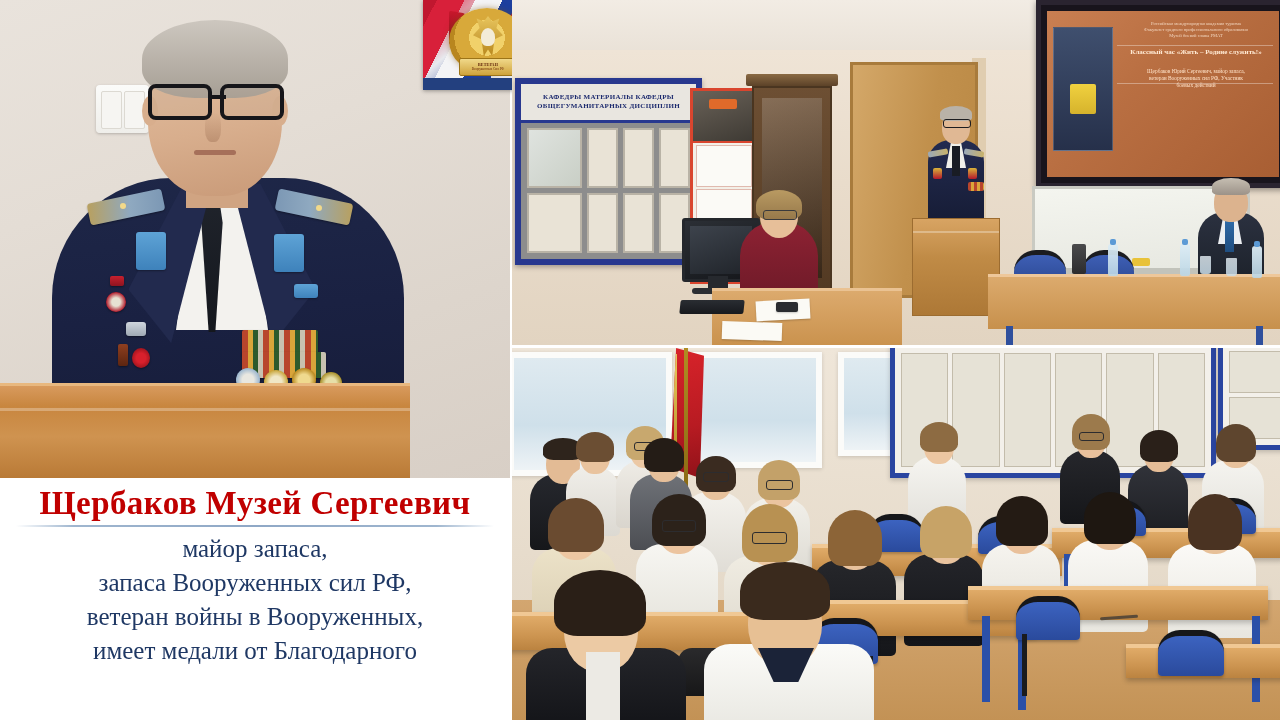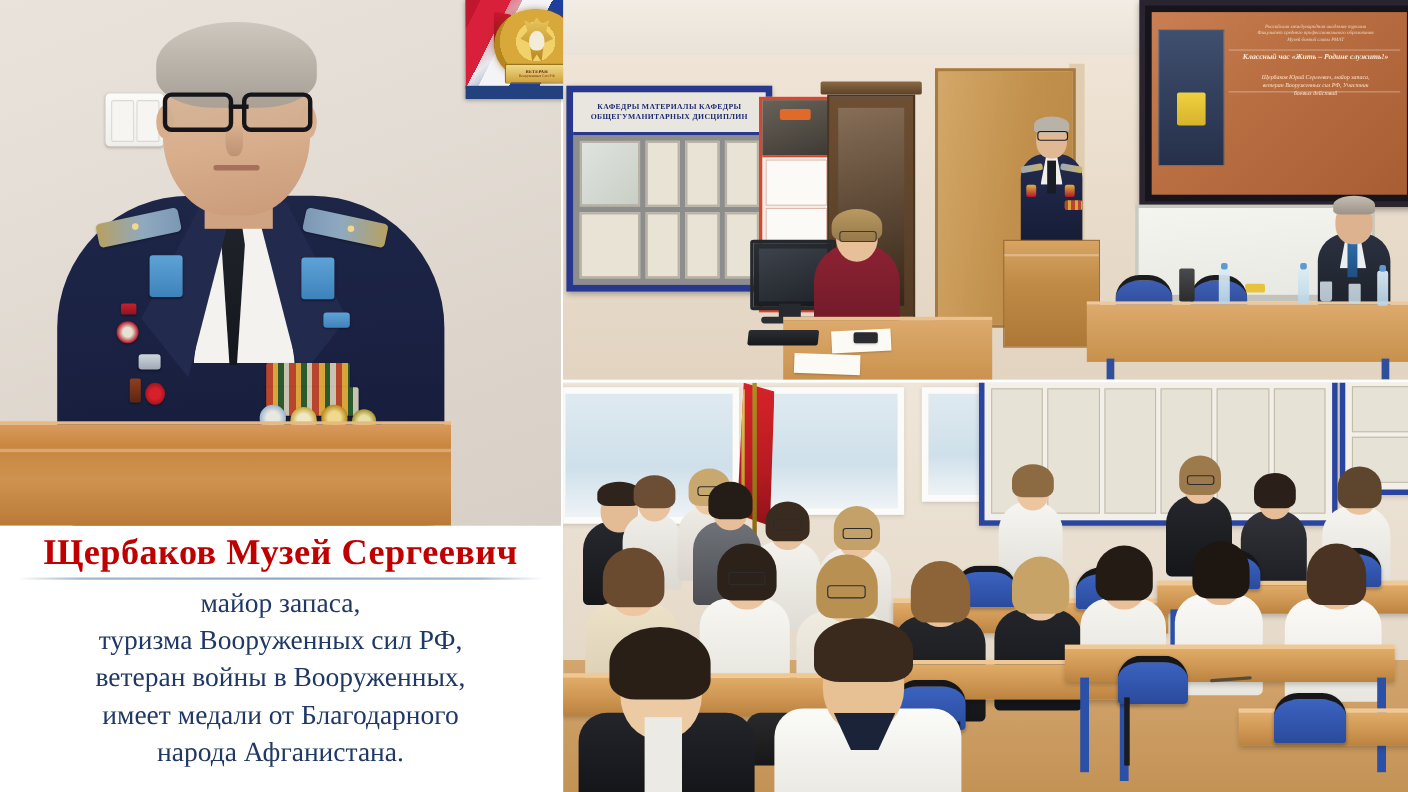--- a/index.html
+++ b/index.html
@@ -137,21 +137,21 @@
   .lec-cabtop{position:absolute;left:234px;top:74px;width:92px;height:12px;
     background:linear-gradient(180deg,#8a6a44,#5c4228);border-radius:2px;}
   .lec-door{position:absolute;left:338px;top:62px;width:122px;height:230px;
     background:linear-gradient(100deg,#d4a869,#c1904c 55%,#b98844);border:3px solid #a87b3c;}
   .lec-door-handle{position:absolute;left:442px;top:172px;width:16px;height:5px;
     background:#8b8b8b;border-radius:2px;}
   .lec-doorframe{position:absolute;left:460px;top:58px;width:14px;height:236px;background:#e0cdb0;}
   .lec-screen{position:absolute;left:524px;top:0;width:244px;height:178px;
     background:#18141c;border:5px solid #2a2430;box-shadow:0 2px 6px rgba(0,0,0,.4);}
   .lec-slide{position:absolute;left:6px;top:6px;right:6px;bottom:6px;
-    background:linear-gradient(135deg,#c97f52,#b96f42 40%,#a85e33);overflow:hidden;font-style:italic;}
+    background:linear-gradient(135deg,#c97f52,#b96f42 40%,#a85e33);overflow:hidden;}
   .lec-slide-photo{position:absolute;left:6px;top:16px;width:58px;height:122px;
     background:linear-gradient(180deg,#3f4f6e,#26304a);border:1px solid rgba(255,255,255,.2);}
   .lec-slide-photo:after{content:"";position:absolute;left:16px;top:56px;width:26px;height:30px;
     background:linear-gradient(180deg,#f0d13f,#d6b32c);border-radius:2px;}
   .lec-slide-txt{position:absolute;left:70px;top:10px;right:4px;text-align:center;color:#f6ddc8;}
   .lec-slide-txt .hdr{font-size:4.6px;line-height:6px;opacity:.9;}
   .lec-slide-txt .ttl{font-size:7px;line-height:9px;font-weight:700;margin-top:9px;color:#ffe9d3;}
   .lec-slide-txt .sub{font-size:5.4px;line-height:7px;margin-top:11px;color:#ffe2c8;}
   .lec-slide-rule{position:absolute;left:70px;right:6px;height:1px;background:rgba(255,255,255,.35);}
   .lec-whiteboard{position:absolute;left:520px;top:186px;width:212px;height:86px;
@@ -603,20 +603,19 @@
       <div class="hair" style="left:228px;top:214px;width:90px;height:58px;background:#3a2a1d;"></div>
       <div class="body" style="left:246px;top:300px;width:56px;height:34px;background:#1b2338;border-radius:0;clip-path:polygon(0 0,100% 0,72% 100%,28% 100%);"></div>
     </div>
   </div>
 
   <div id="caption">
     <h1 id="caption-title">Щербаков Музей Сергеевич</h1>
     <div id="caption-rule"></div>
     <ul id="caption-lines">
       <li class="first">майор запаса,</li>
-      <li>туризма Вооруженных сил РФ,</li>
+      <li>запаса Вооруженных сил РФ,</li>
       <li>ветеран войны в Вооруженных,</li>
       <li>имеет медали от Благодарного</li>
-      <li>народа Афганистана.</li>
     </ul>
   </div>
 
 </div>
 
 </body></html>

